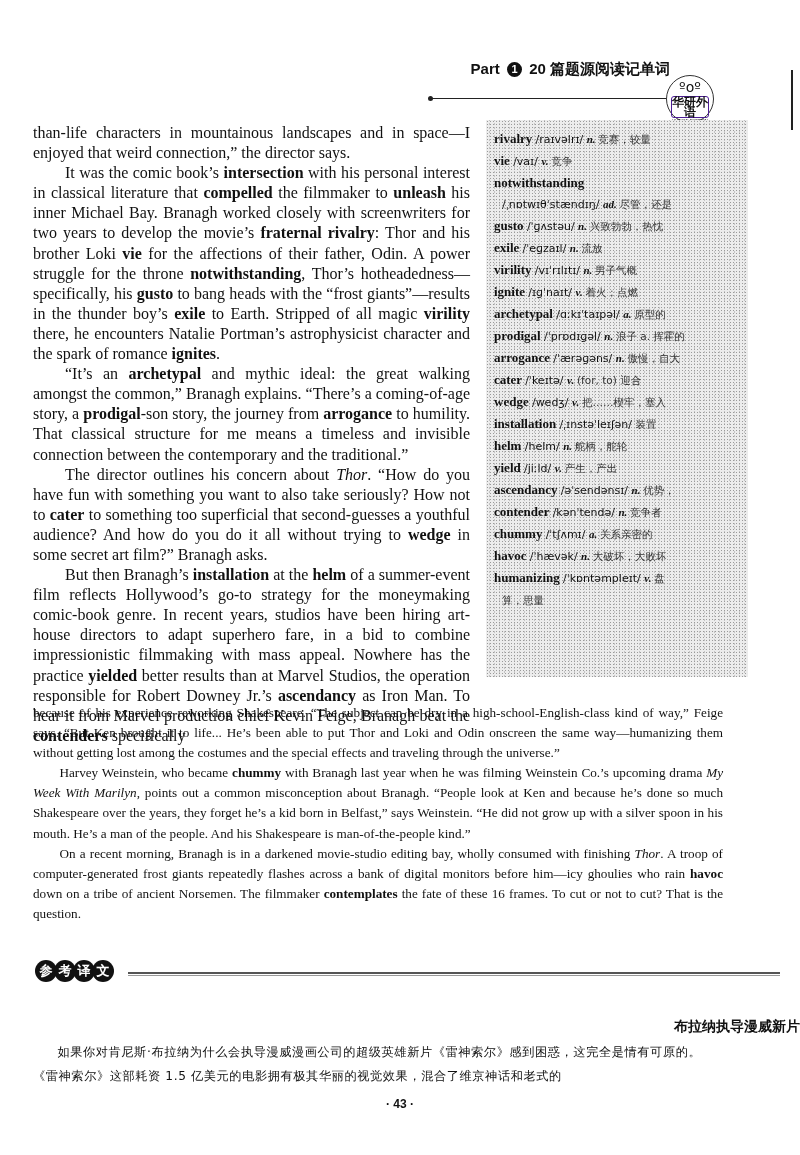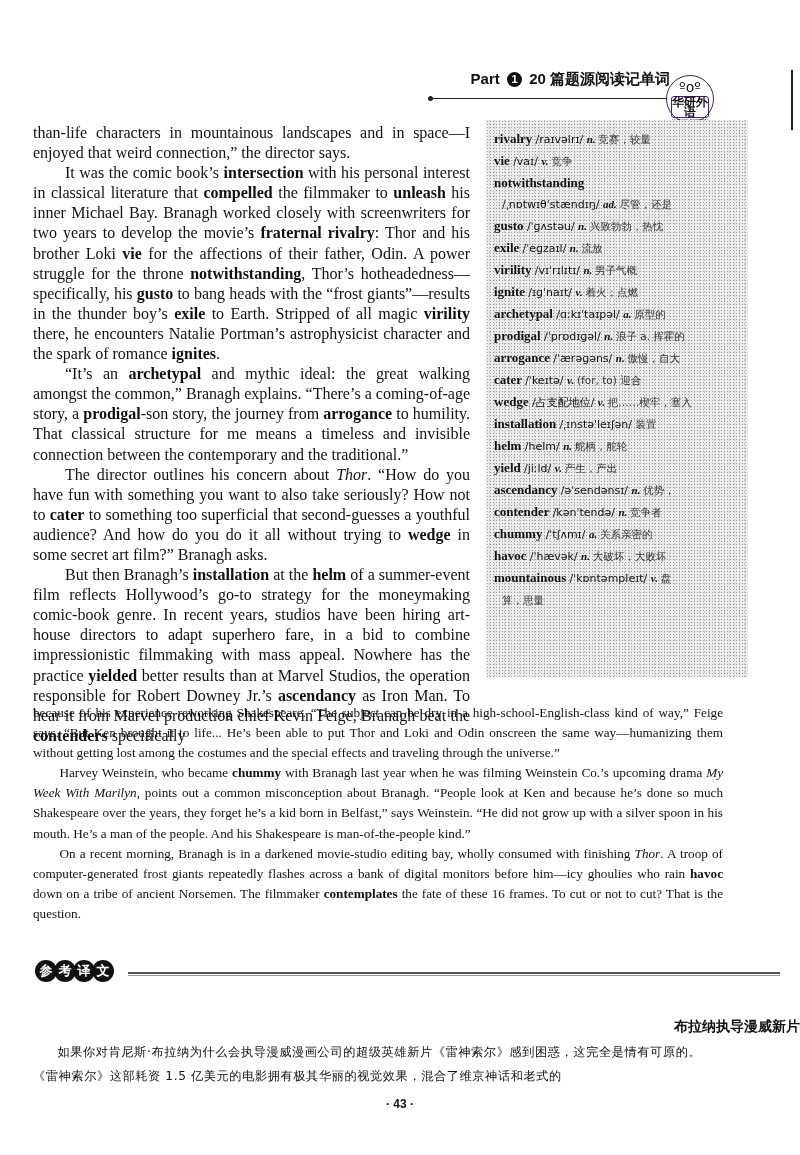--- a/index.html
+++ b/index.html
@@ -1,18 +1,18 @@
 <!DOCTYPE html>
 <html><head>
 <meta charset="utf-8">
 <style>
   html, body { margin: 0; padding: 0; background: #ffffff; }
   body { width: 800px; height: 1155px; position: relative; overflow: hidden;
          font-family: "Liberation Serif", "DejaVu Serif", serif; color: #111; }
-  .header { position: absolute; left: 430px; top: 70px; width: 240px; height: 24px; }
+  .header { position: absolute; left: 430px; top: 60px; width: 240px; height: 24px; }
   .header-title { position: absolute; right: 0; top: 0; font-family: "Liberation Sans", "DejaVu Sans", sans-serif;
                   font-weight: bold; font-size: 15px; white-space: nowrap; }
   .part-num { display: inline-block; width: 15px; height: 15px; border-radius: 50%; background: #111; color: #fff;
               font-size: 11px; text-align: center; line-height: 15px; margin: 0 3px; vertical-align: 1px; }
   .header-rule { position: absolute; left: 430px; top: 98px; width: 240px; height: 1px; background: #222; }
   .header-dot { position: absolute; left: 428px; top: 96px; width: 5px; height: 5px; border-radius: 50%; background: #222; }
   .logo { position: absolute; left: 666px; top: 75px; width: 46px; height: 46px; border-radius: 50%;
           border: 1px solid #333; background: #fff; text-align: center; font-family: "DejaVu Sans", sans-serif; }
   .logo-face { font-size: 14px; line-height: 18px; margin-top: 2px; }
   .logo-text { font-size: 12px; font-weight: bold; border: 1px solid #4c1d95; border-radius: 3px; margin: 0 4px; line-height: 10px; }
@@ -85,29 +85,29 @@
     <div><span class="v-word">notwithstanding </span></div>
     <div class="v-cont"><span class="v-ipa">/ˌnɒtwɪθˈstændɪŋ/ </span><span class="v-pos">ad. </span><span class="v-cn">尽管，还是 </span></div>
     <div><span class="v-word">gusto </span><span class="v-ipa">/ˈɡʌstəu/ </span><span class="v-pos">n. </span><span class="v-cn">兴致勃勃，热忱 </span></div>
     <div><span class="v-word">exile </span><span class="v-ipa">/ˈeɡzaɪl/ </span><span class="v-pos">n. </span><span class="v-cn">流放 </span></div>
     <div><span class="v-word">virility </span><span class="v-ipa">/vɪˈrɪlɪtɪ/ </span><span class="v-pos">n. </span><span class="v-cn">男子气概 </span></div>
     <div><span class="v-word">ignite </span><span class="v-ipa">/ɪɡˈnaɪt/ </span><span class="v-pos">v. </span><span class="v-cn">着火；点燃 </span></div>
     <div><span class="v-word">archetypal </span><span class="v-ipa">/ɑːkɪˈtaɪpəl/ </span><span class="v-pos">a. </span><span class="v-cn">原型的 </span></div>
     <div><span class="v-word">prodigal </span><span class="v-ipa">/ˈprɒdɪɡəl/ </span><span class="v-pos">n. </span><span class="v-cn">浪子 a. 挥霍的 </span></div>
     <div><span class="v-word">arrogance </span><span class="v-ipa">/ˈærəɡəns/ </span><span class="v-pos">n. </span><span class="v-cn">傲慢，自大 </span></div>
     <div><span class="v-word">cater </span><span class="v-ipa">/ˈkeɪtə/ </span><span class="v-pos">v. </span><span class="v-cn">(for, to) 迎合 </span></div>
-    <div><span class="v-word">wedge </span><span class="v-ipa">/占支配地位/ </span><span class="v-pos">v. </span><span class="v-cn">把……楔牢，塞入 </span></div>
+    <div><span class="v-word">wedge </span><span class="v-ipa">/wedʒ/ </span><span class="v-pos">v. </span><span class="v-cn">把……楔牢，塞入 </span></div>
     <div><span class="v-word">installation </span><span class="v-ipa">/ˌɪnstəˈleɪʃən/ </span><span class="v-cn">装置 </span></div>
     <div><span class="v-word">helm </span><span class="v-ipa">/helm/ </span><span class="v-pos">n. </span><span class="v-cn">舵柄，舵轮 </span></div>
     <div><span class="v-word">yield </span><span class="v-ipa">/jiːld/ </span><span class="v-pos">v. </span><span class="v-cn">产生，产出 </span></div>
     <div><span class="v-word">ascendancy </span><span class="v-ipa">/əˈsendənsɪ/ </span><span class="v-pos">n. </span><span class="v-cn">优势， </span></div>
     <div><span class="v-word">contender </span><span class="v-ipa">/kənˈtendə/ </span><span class="v-pos">n. </span><span class="v-cn">竞争者 </span></div>
     <div><span class="v-word">chummy </span><span class="v-ipa">/ˈtʃʌmɪ/ </span><span class="v-pos">a. </span><span class="v-cn">关系亲密的 </span></div>
     <div><span class="v-word">havoc </span><span class="v-ipa">/ˈhævək/ </span><span class="v-pos">n. </span><span class="v-cn">大破坏，大败坏 </span></div>
-    <div><span class="v-word">mountainous </span><span class="v-ipa">/ˈkɒntəmpleɪt/ </span><span class="v-pos">v. </span><span class="v-cn">盘 </span></div>
+    <div><span class="v-word">humanizing </span><span class="v-ipa">/ˈkɒntəmpleɪt/ </span><span class="v-pos">v. </span><span class="v-cn">盘 </span></div>
     <div class="v-cont"><span class="v-cn">算，思量 </span></div>
   </div>
 
 <div class="full-col" id="full-col">
     <p>because of his experience reworking Shakespeare. “The subject can be dry in a high-school-English-class kind of way,” Feige says. “But Ken brought it to life... He’s been able to put Thor and Loki and Odin onscreen the same way—humanizing them without getting lost among the costumes and the special effects and traveling through the universe.”</p>
     <p class="indent">Harvey Weinstein, who became <b>chummy</b> with Branagh last year when he was filming Weinstein Co.’s upcoming drama <i>My Week With Marilyn</i>, points out a common misconception about Branagh. “People look at Ken and because he’s done so much Shakespeare over the years, they forget he’s a kid born in Belfast,” says Weinstein. “He did not grow up with a silver spoon in his mouth. He’s a man of the people. And his Shakespeare is man-of-the-people kind.”</p>
     <p class="indent">On a recent morning, Branagh is in a darkened movie-studio editing bay, wholly consumed with finishing <i>Thor</i>. A troop of computer-generated frost giants repeatedly flashes across a bank of digital monitors before him—icy ghoulies who rain <b>havoc</b> down on a tribe of ancient Norsemen. The filmmaker <b>contemplates</b> the fate of these 16 frames. To cut or not to cut? That is the question.</p>
   </div>
 
 <div class="ref-header" id="ref-header"><span class="ref-badge">参</span><span class="ref-badge">考</span><span class="ref-badge">译</span><span class="ref-badge">文</span></div>

